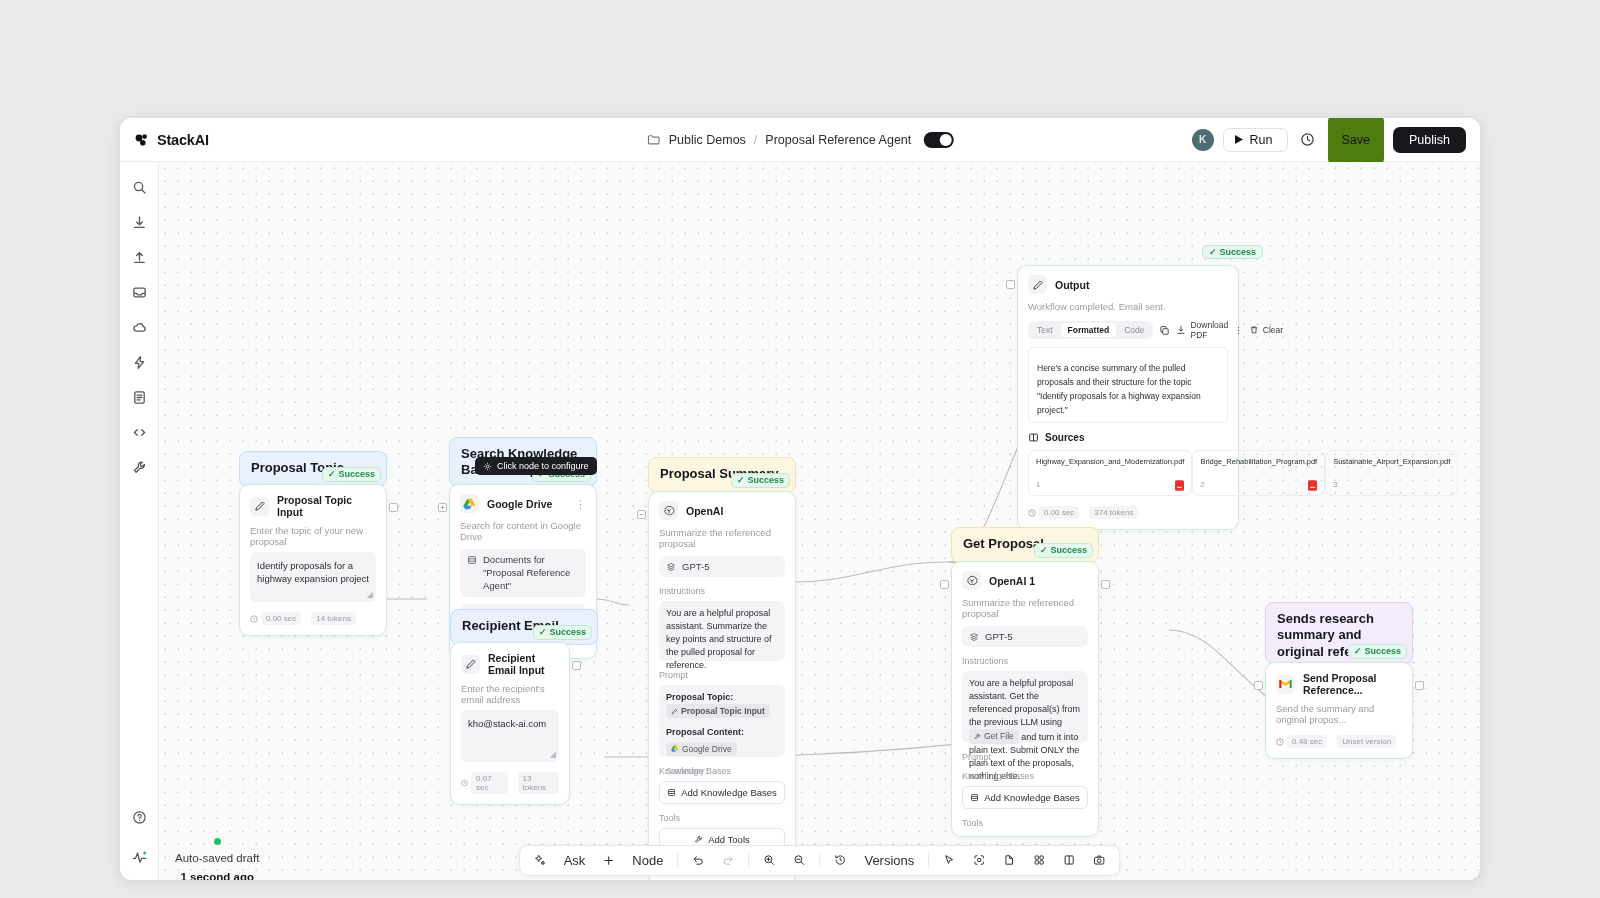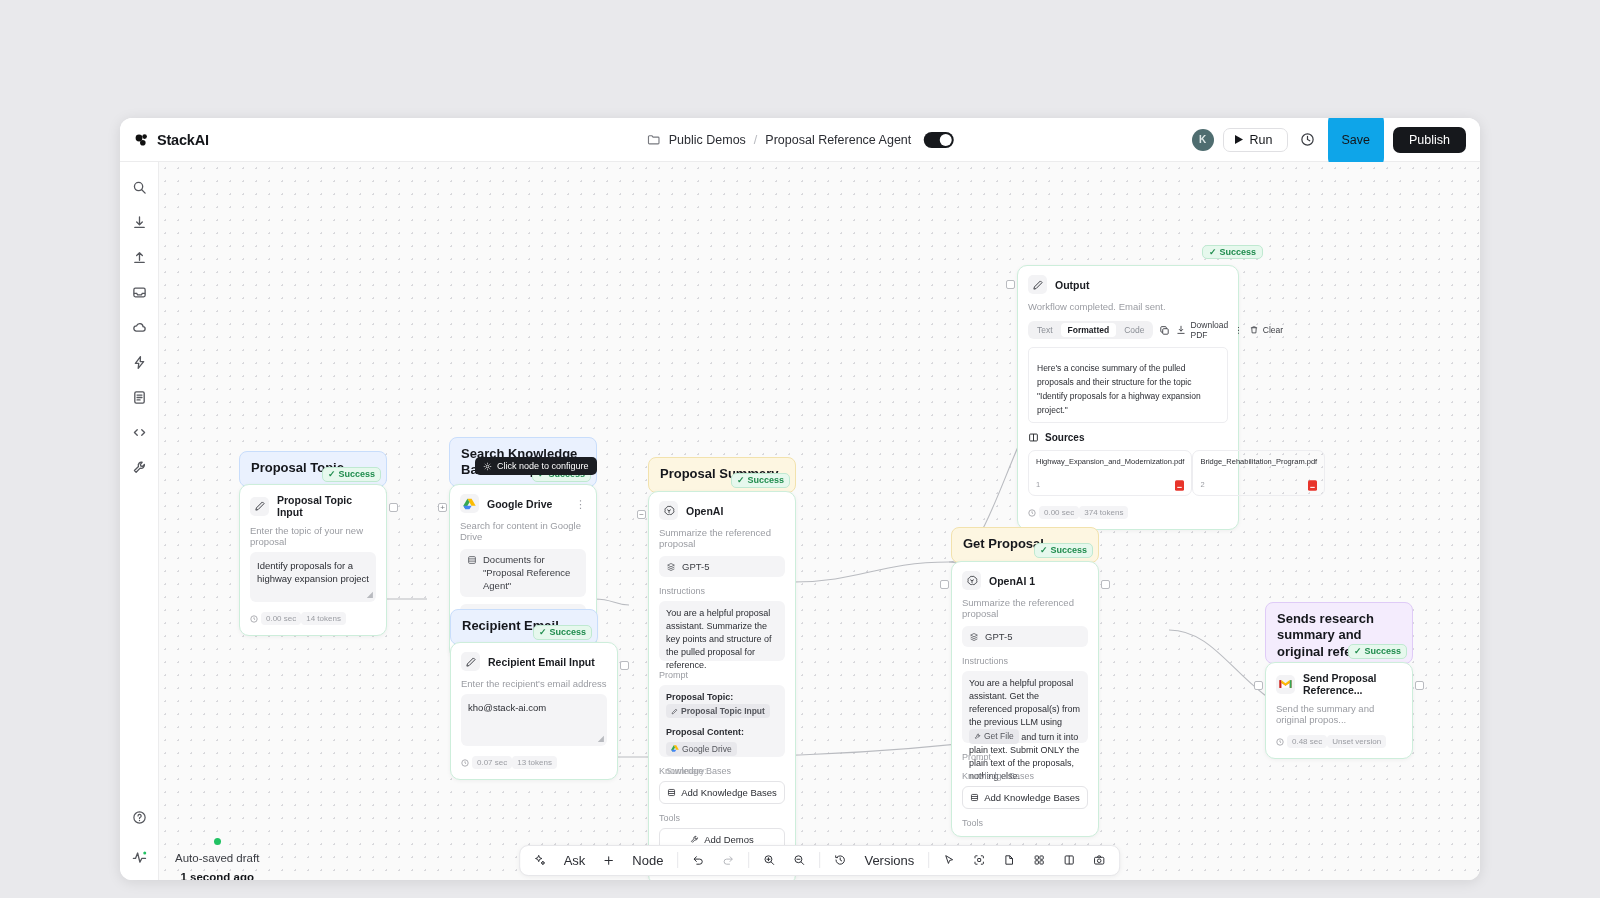--- a/index.html
+++ b/index.html
@@ -65,21 +65,21 @@
     display: flex; align-items: center; gap: 6px;
     border: 1px solid #e0e0e3; border-radius: 7px;
     padding: 4px 14px 4px 10px; font-size: 12.5px; color: #14161a; cursor: pointer;
     background: #fff;
   }
   .icon-btn {
     width: 22px; height: 22px; display: flex; align-items: center; justify-content: center;
     cursor: pointer; color: #3a3c42;
   }
   .btn-save {
-    background: #0ea5e9; border-radius: 12px; padding: 23px 14px;
+    background: #4d7c0f; border-radius: 12px; padding: 23px 14px;
     font-size: 12.5px; color: #14161a; cursor: pointer;
   }
   .btn-publish {
     background: #16181c; color: #fff; border-radius: 7px; padding: 6px 16px;
     font-size: 12.5px; font-weight: 500; cursor: pointer;
   }
 
   
   .rail {
     position: absolute; left: 0; top: 44px; width: 39px; height: 718px;
@@ -141,21 +141,21 @@
   .textarea {
     margin-top: 5px; background: #f4f4f6; border-radius: 6px; padding: 6px 7px;
     font-size: 9px; color: #2b2d33; line-height: 1.45;
   }
   .white-input {
     margin-top: 5px; background: #f4f4f6; border-radius: 6px; padding: 7px 7px;
     font-size: 9.5px; color: #2b2d33; line-height: 1.4; min-height: 42px;
     position: relative;
   }
   .resizer { position: absolute; right: 3px; bottom: 2px; color: #b8babf; font-size: 8px; }
-  .meta { display: flex; align-items: center; gap: 0; margin-top: 8px; }
+  .meta { display: flex; align-items: center; gap: 10px; margin-top: 8px; }
   .meta span {
     font-size: 8px; color: #9a9ca2; background: #f4f4f6; border-radius: 4px; padding: 2px 5px;
   }
   .meta .plain { background: transparent; padding: 2px 0; display: flex; align-items: center; gap: 3px; }
   .outline-btn {
     margin-top: 5px; border: 1px solid #e4e4e7; border-radius: 6px; padding: 5px;
     font-size: 9.5px; color: #2b2d33; display: flex; align-items: center; justify-content: center; gap: 5px;
     cursor: pointer; background: #fff;
   }
   .inline-tag {
@@ -428,20 +428,24 @@
         <div class="srccard">
           <span>Bridge_Rehabilitation_Program.pdf</span>
           <span class="num">2</span>
           <span class="pdf">
               <svg width="9" height="11" viewBox="0 0 12 14">
                 <rect width="12" height="14" rx="2" fill="#e8342b"></rect>
                 <path d="M3 9.5h6" stroke="#fff" stroke-width="1.4"></path>
               </svg>
             </span>
         </div>
+        <div class="srccard">
+          <span>Sustainable_Airport_Expansion.pdf</span>
+          <span class="num">3</span>
+        </div>
       </div>
       <div class="meta">
         <span class="plain">
           <svg width="8" height="8" viewBox="0 0 16 16" fill="none" stroke="#9a9ca2" stroke-width="1.6">
               <circle cx="8" cy="8" r="6.4"></circle>
               <path d="M8 4.6V8l2.2 1.4"></path>
             </svg>
           <span>0.00 sec</span>
         </span>
         <span>374 tokens</span>
@@ -614,42 +618,42 @@
           </span>
         <span>Add Knowledge Bases</span>
       </div>
       <div class="field-label">Tools</div>
       <div class="outline-btn">
         <span>
             <svg width="9" height="9" viewBox="0 0 16 16" fill="none" stroke="#2b2d33" stroke-width="1.4">
               <path d="M10.8 2.4a3.4 3.4 0 0 0-3.9 4.5l-4.3 4.3 1.8 1.8 4.3-4.3a3.4 3.4 0 0 0 4.5-3.9l-2 2-1.8-.4-.4-1.8z" stroke-linejoin="round"></path>
             </svg>
           </span>
-        <span>Add Demos</span>
+        <span>Add Tools</span>
       </div>
       <div class="meta">
         <span class="plain">
           <svg width="8" height="8" viewBox="0 0 16 16" fill="none" stroke="#9a9ca2" stroke-width="1.6">
               <circle cx="8" cy="8" r="6.4"></circle>
               <path d="M8 4.6V8l2.2 1.4"></path>
             </svg>
           <span>4.54 sec</span>
         </span>
         <span>533 tokens</span>
       </div>
     </div>
 
     <div class="grp blue" style="left:291px; top:447px; width:148px; height:36px;">
       <span>Recipient Email</span>
       <span class="badge">
           <span>✓</span>
           <span>Success</span>
         </span>
     </div>
-    <div class="node" style="left:291px; top:480px; width:168px;">
+    <div class="node" style="left:291px; top:480px; width:120px;">
       <span class="port r" style="top:22px;"></span>
       <div class="node-head">
         <span class="node-ico">
           <svg width="12" height="12" viewBox="0 0 16 16" fill="none" stroke="#3a3c42" stroke-width="1.3">
               <path d="M11.2 2.6l2.2 2.2-8 8-2.9.7.7-2.9z" stroke-linejoin="round"></path>
             </svg>
         </span>
         <span class="node-title">Recipient Email Input</span>
       </div>
       <div class="node-sub">Enter the recipient's email address</div>

